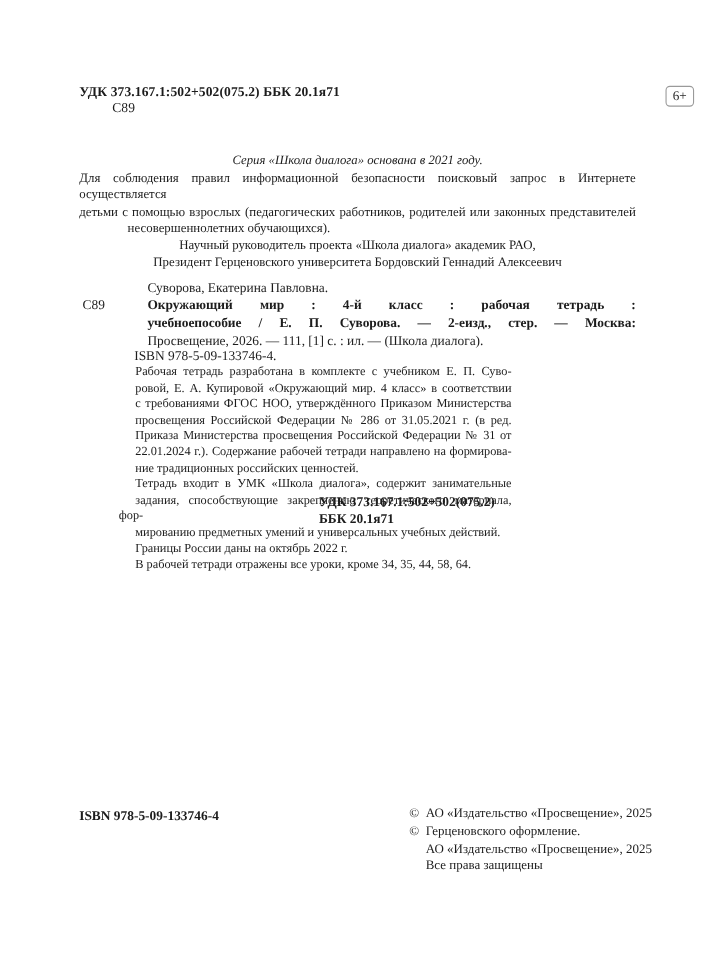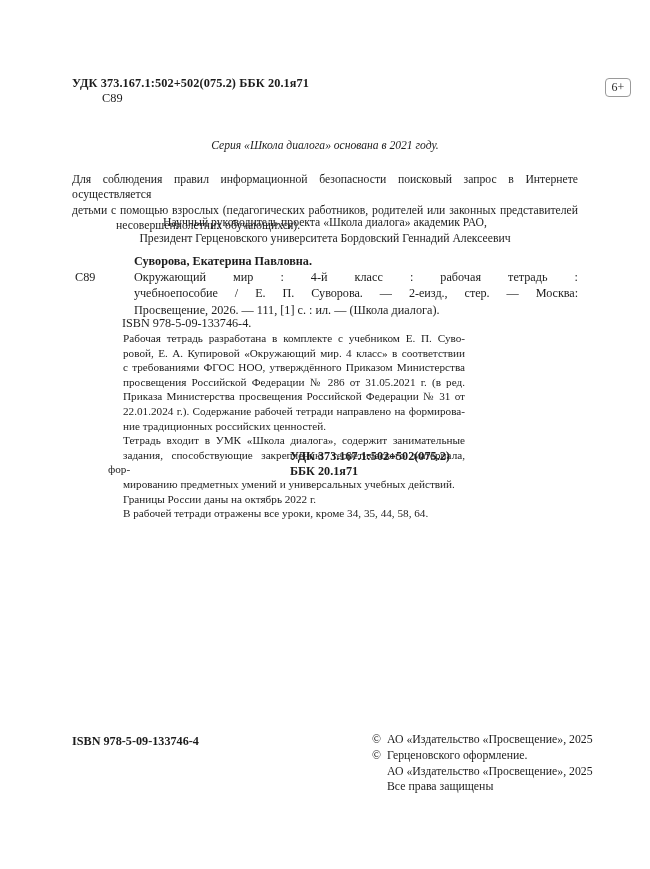--- a/index.html
+++ b/index.html
@@ -67,21 +67,21 @@
     text-align: center;
     font-style: italic;
     font-size: 11.6px;
     line-height: 15px;
   }
 
   
   .safety {
     position: absolute;
     left: 72px;
-    top: 172px;
+    top: 154px;
     width: 506px;
     text-align: justify;
     text-justify: inter-word;
     font-size: 11.7px;
     line-height: 15.4px;
   }
   .safety > span { display: block; }
   .safety .l1, .safety .l2 {
     text-align: justify;
     text-align-last: justify;
@@ -104,37 +104,38 @@
   .biblio {
     position: absolute;
     left: 72px;
     top: 253px;
     width: 506px;
     font-size: 12.2px;
     line-height: 16.2px;
   }
   .biblio .author {
     display: block;
-    font-weight: bold;
+    font-weight: normal;
     padding-left: 62px;
   }
   .biblio .rec {
     position: relative;
     display: block;
     padding-left: 62px;
   }
   .biblio .code {
     position: absolute;
     left: 3px;
     top: 0;
   }
   .biblio .ln { display: block; }
   .biblio .ln.j {
     text-align: justify;
     text-align-last: justify;
+    font-weight: bold;
   }
   .biblio .ln.tight { letter-spacing: -0.05px; }
 
   
   .isbn-inner {
     position: absolute;
     left: 72px;
     top: 315px;
     padding-left: 50px;
     font-size: 12.2px;

